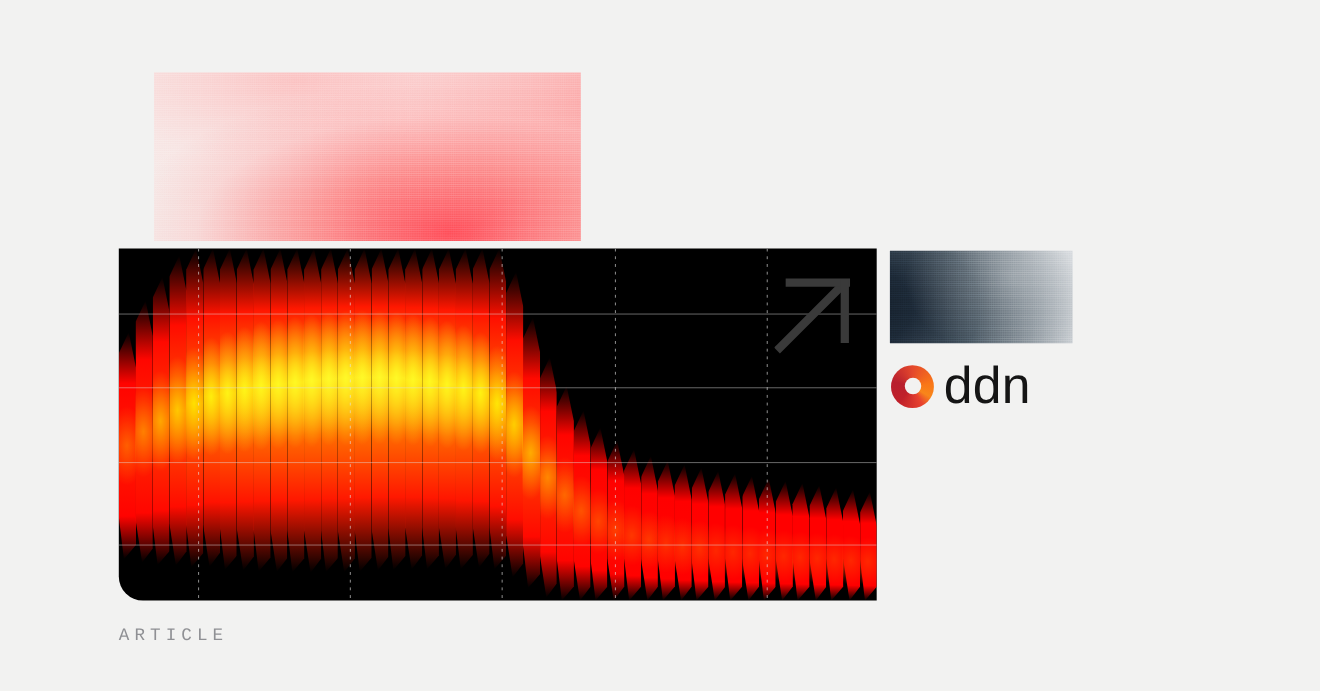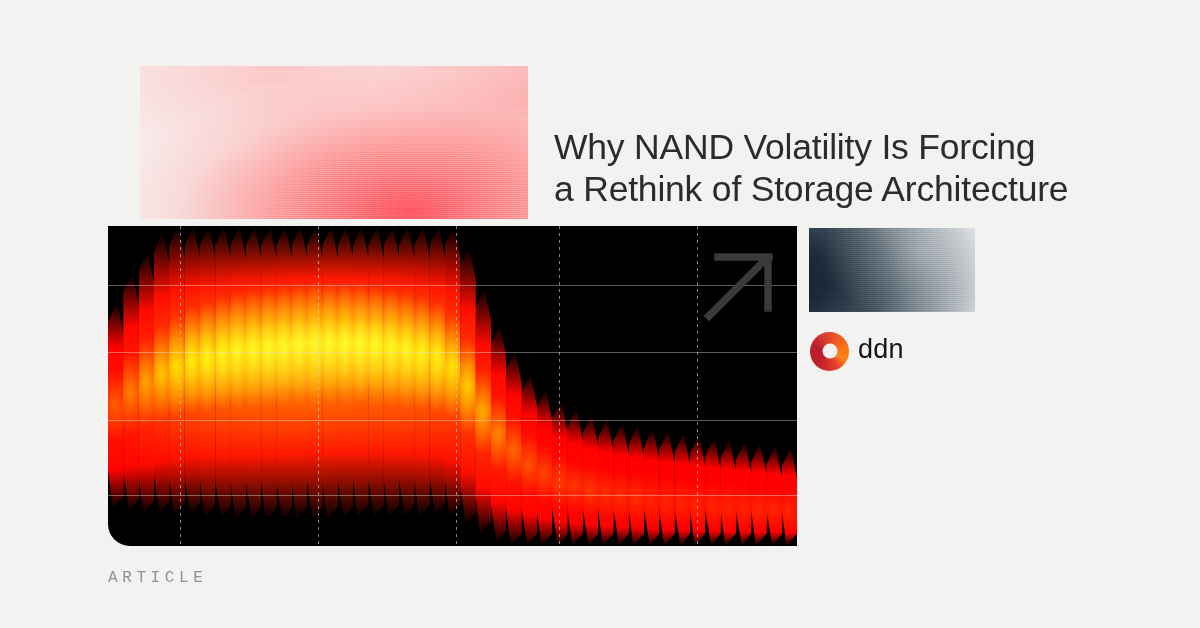--- a/index.html
+++ b/index.html
@@ -174,21 +174,21 @@
     position: absolute;
     left: 50%;
     top: 50%;
     transform: translate(-50%, -50%);
     width: 15px;
     height: 15px;
     border-radius: 50%;
     background: #f2f2f1;
   }
   #ddn-wordmark {
-    font-size: 27px;
+    font-size: 47px;
     line-height: 1;
     color: #151515;
     font-weight: 400;
     letter-spacing: 0.2px;
     padding-bottom: 3px;
   }
 
   
   #article-tag {
     position: absolute;
@@ -207,22 +207,20 @@
 
   <div id="pink-block">
     <div class="g pg4"></div>
     <div class="g pg3"></div>
     <div class="g pg2"></div>
     <div class="g pg1"></div>
     <div class="g pg5"></div>
     <div class="grain"></div>
   </div>
 
-  <h1 id="headline">Why NAND Volatility Is Forcing
-a Rethink of Storage Architecture</h1>
 
   <div id="viz-panel">
     <div id="viz-spikes">
         <div class="spike" style="left: 0px; width: 15.6173px;">
           <div class="blade" style="background: linear-gradient(rgba(0, 0, 0, 0) 23.76%, rgb(255, 3, 0) 38.268%, rgb(255, 16, 0) 48.9072%, rgb(255, 31, 0) 56%, rgb(255, 16, 0) 65.0272%, rgb(255, 3, 0) 75.9888%, rgba(0, 0, 0, 0) 88.24%); clip-path: polygon(0% 29.76%, 58% 23.76%, 100% 33.76%, 100% 84.24%, 30% 88.24%, 0% 76.24%);"></div>
           <div class="blade" style="background: radial-gradient(22.9667px 49.92px at 46% 56%, rgb(255, 72, 0) 0%, rgba(0, 0, 0, 0) 72%); mix-blend-mode: screen;"></div>
         </div>
         <div class="spike" style="left: 15.3111px; width: 15.6173px;">
           <div class="blade" style="background: linear-gradient(rgba(0, 0, 0, 0) 14.8%, rgb(255, 6, 0) 31.54%, rgb(255, 26, 0) 43.816%, rgb(255, 51, 0) 52%, rgb(255, 26, 0) 62.416%, rgb(255, 6, 0) 75.064%, rgba(0, 0, 0, 0) 89.2%); clip-path: polygon(0% 20.8%, 58% 14.8%, 100% 24.8%, 100% 85.2%, 38% 89.2%, 0% 77.2%);"></div>
           <div class="blade" style="background: radial-gradient(22.9667px 57.6px at 46% 52%, rgb(255, 96, 0) 0%, rgba(0, 0, 0, 0) 72%); mix-blend-mode: screen;"></div>

